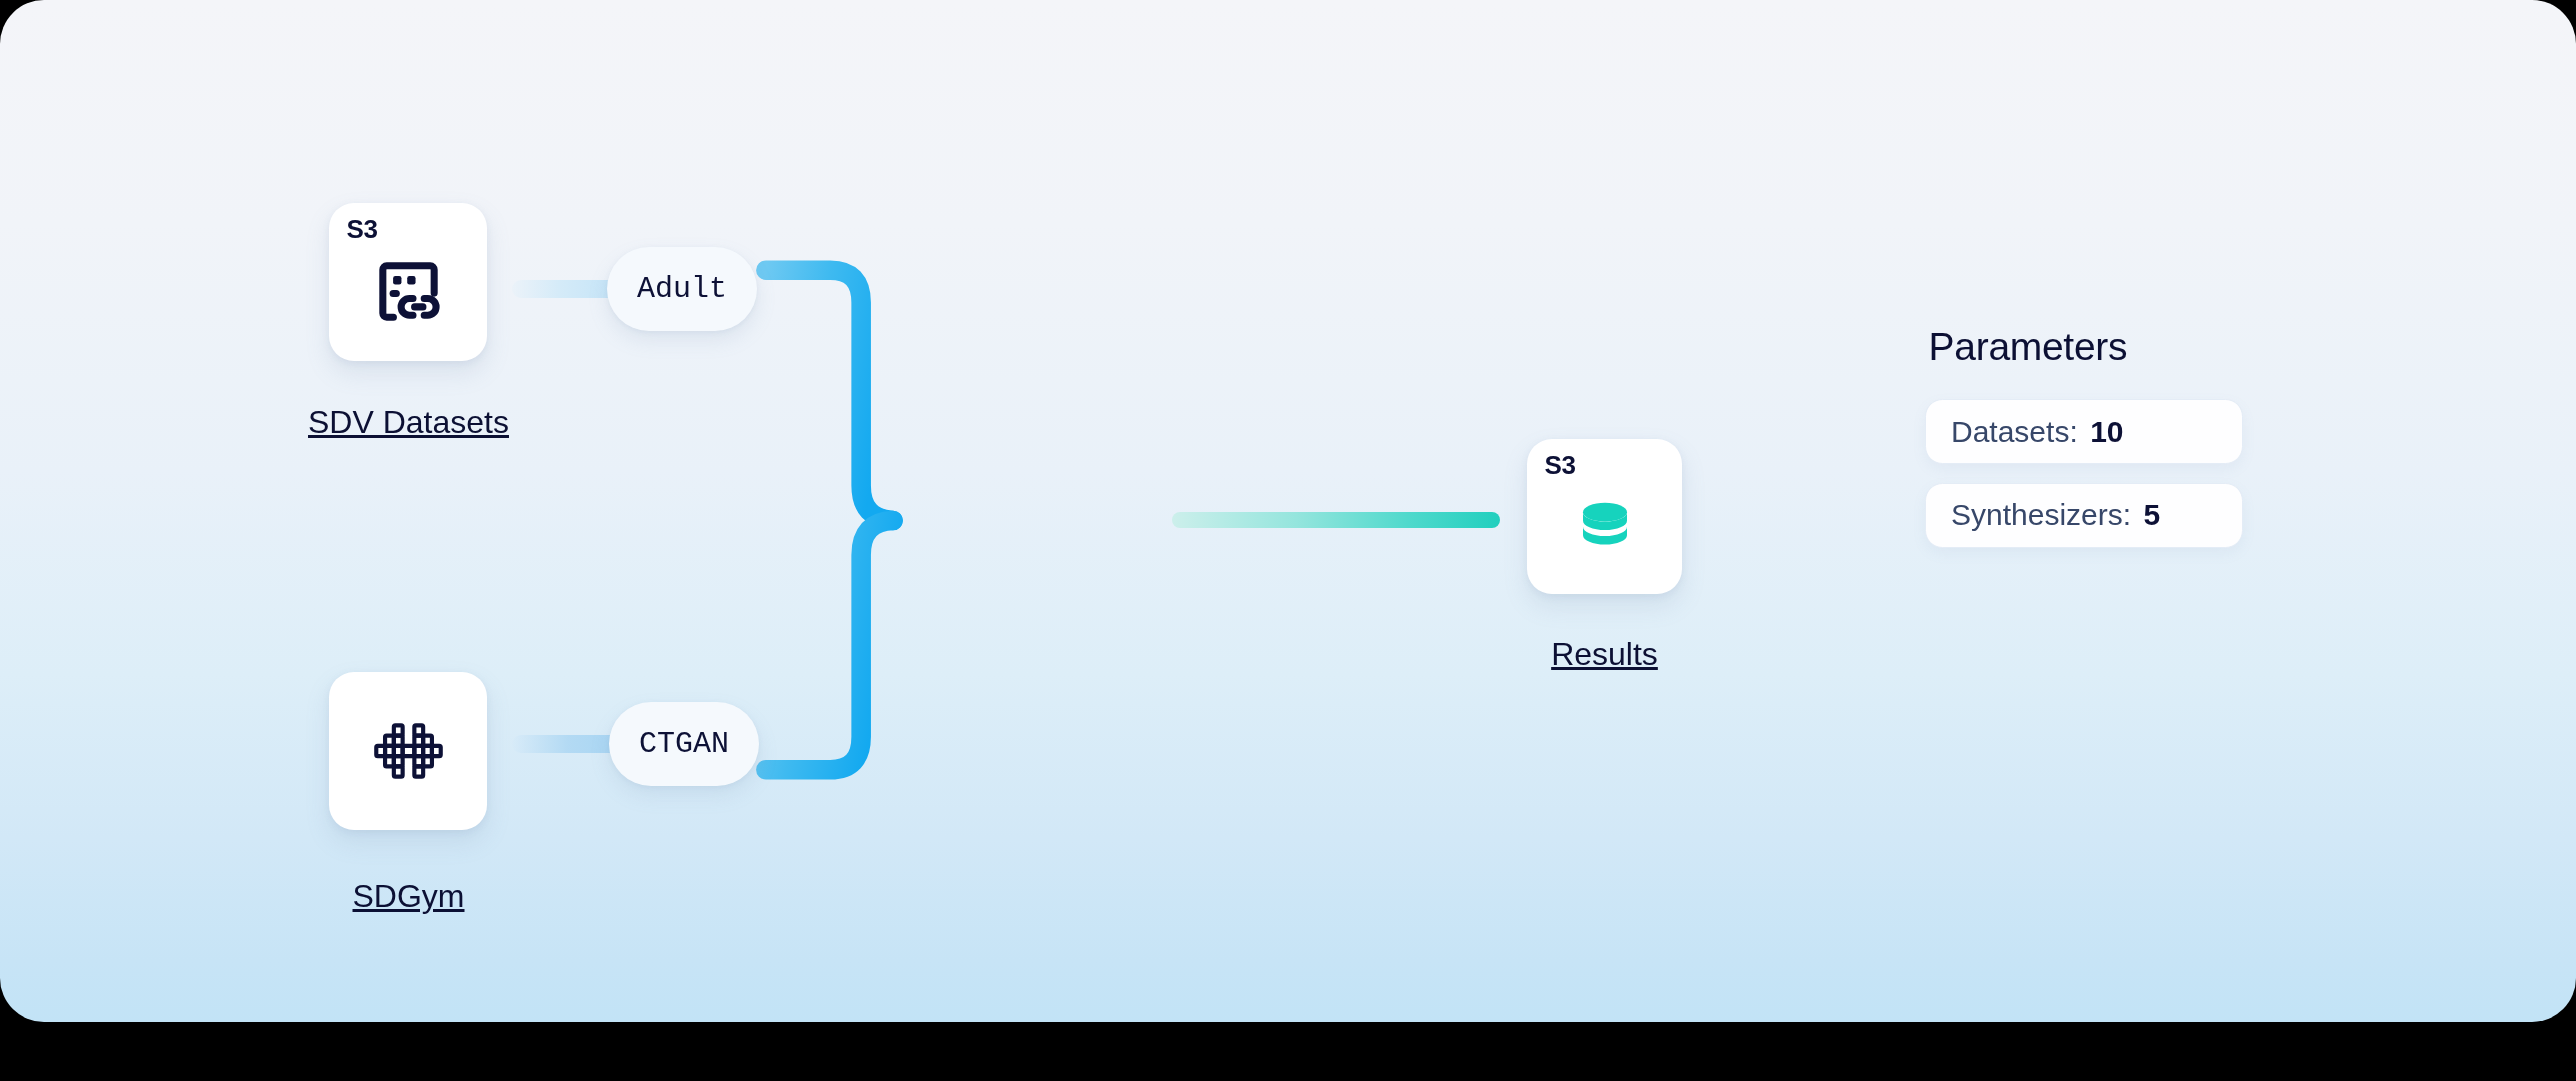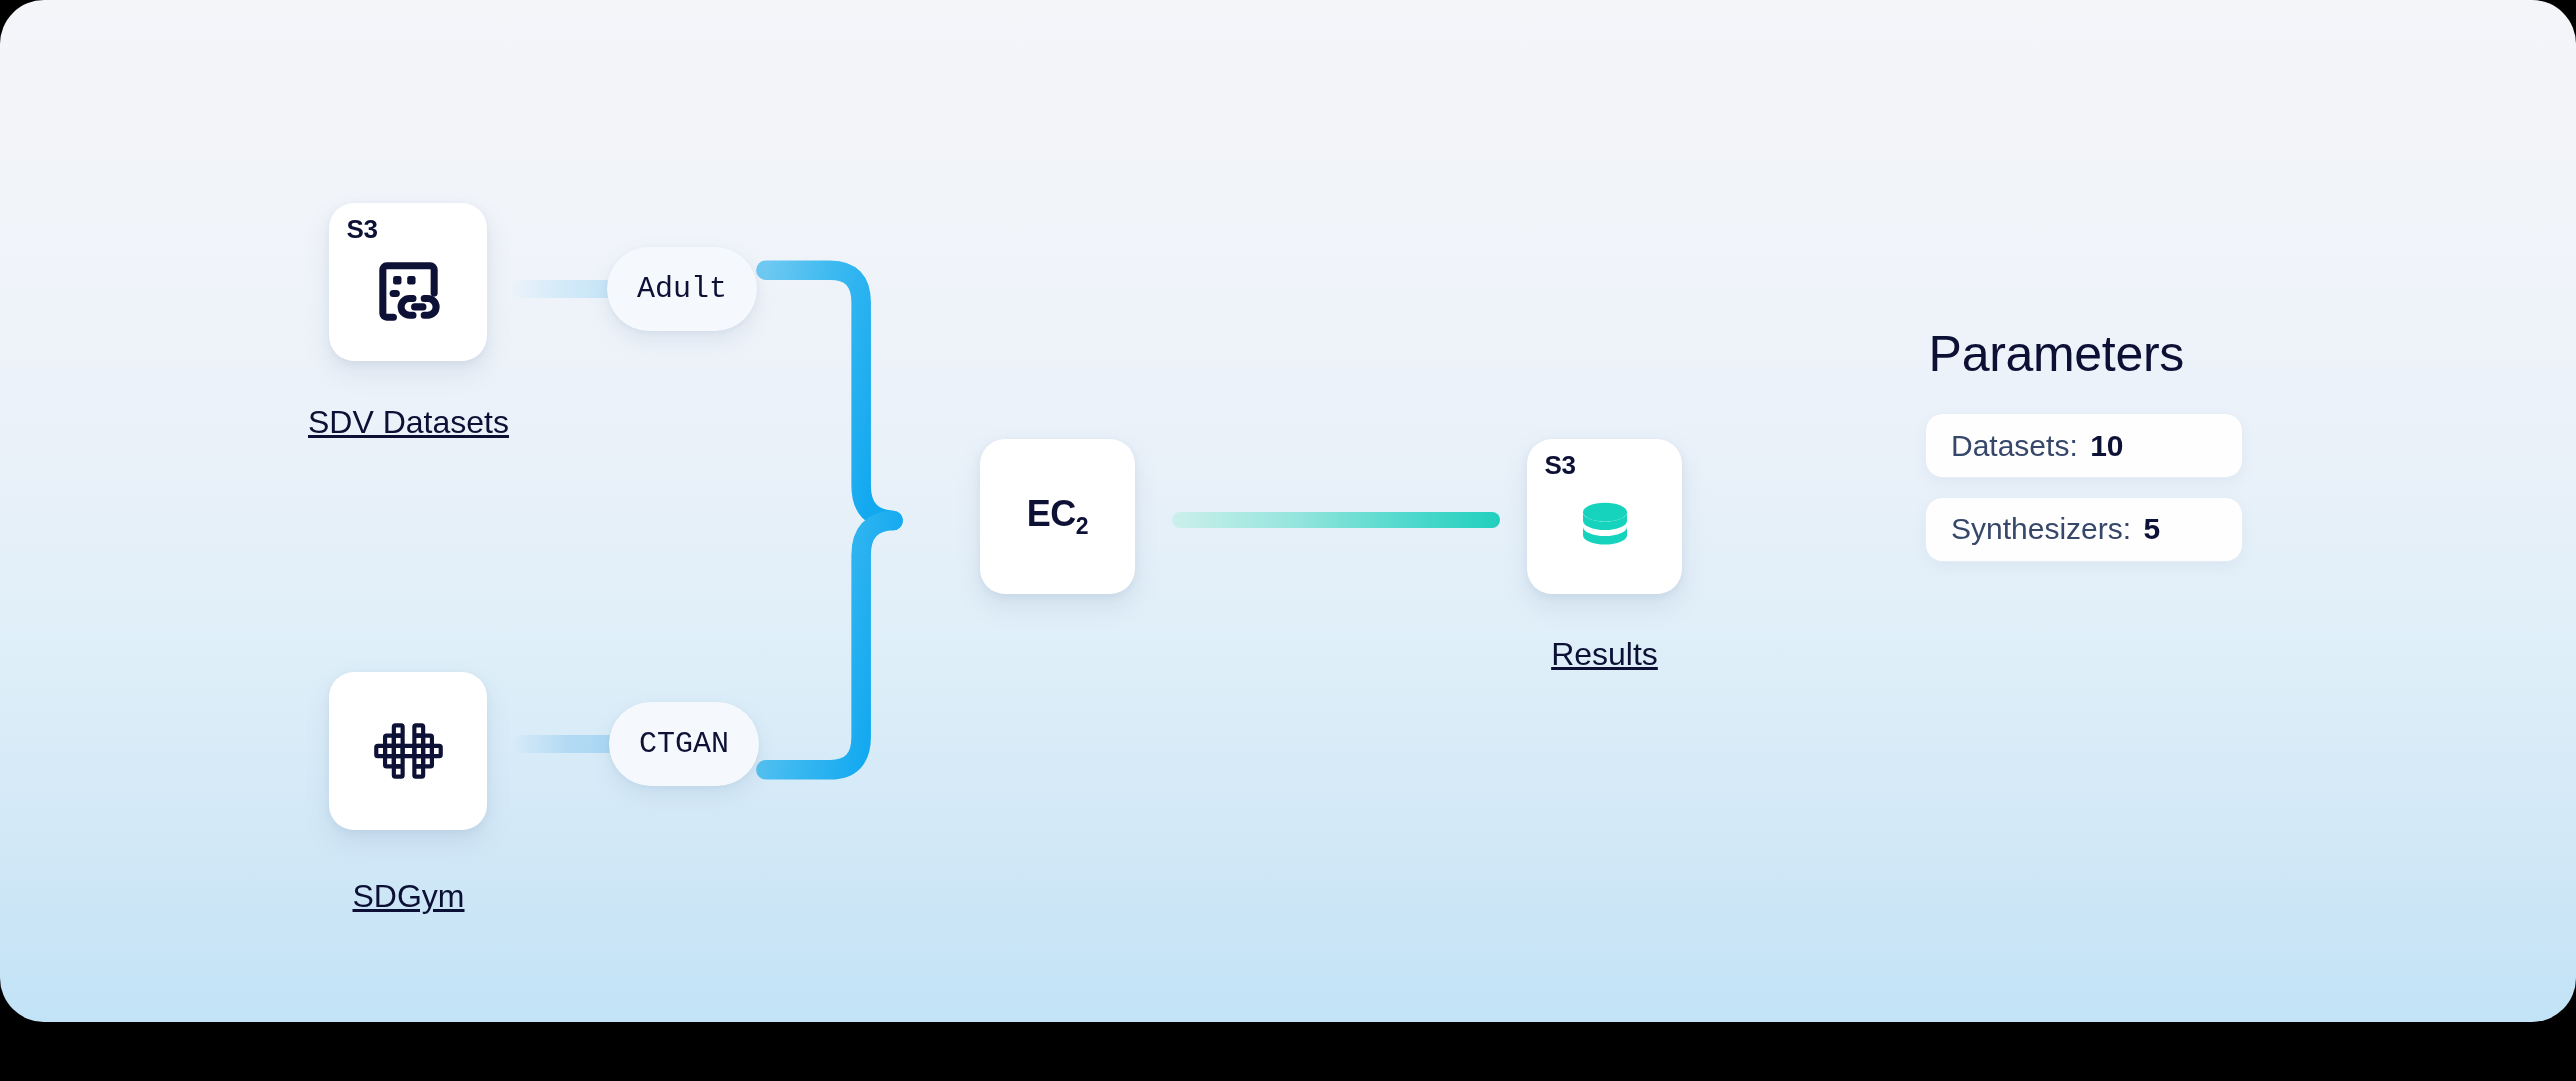--- a/index.html
+++ b/index.html
@@ -89,21 +89,21 @@
     left:1172px; top:512px; width:328px; height:16px;
     border-radius:11.4px;
     background:linear-gradient(90deg, #ccefeb 0%, #94e5dd 38%, #4fd9cc 72%, #21cfbe 100%);
   }
 
   svg.branch { position:absolute; left:753px; top:248px; width:206px; height:547px; }
 
   
   #params { position:absolute; left:1925px; top:325px; }
   #params h2 {
-    font-size:50px; font-weight:normal; color:#0c1034;
+    font-size:39px; font-weight:normal; color:#0c1034;
     margin-left:3.6px; margin-bottom:30px; letter-spacing:-0.3px;
   }
   .prow {
     width:318px; height:65px;
     background:#fefeff;
     border:1.5px solid #e4ecf6;
     border-radius:17.5px;
     margin-bottom:18.6px;
     display:flex; align-items:center;
     padding-left:25px;
@@ -186,27 +186,20 @@
   <div class="caption" style="left:252px; top:878px; width:313px;">SDGym</div>
 
   <div class="pill" id="pill-adult" style="left:607px; top:247px; width:150px; height:84px;">
     <span>Adult</span>
   </div>
 
   <div class="pill" id="pill-ctgan" style="left:609px; top:702px; width:150px; height:84px;">
     <span>CTGAN</span>
   </div>
 
-  <div class="node" id="node-ec2" style="left:980px; top:439px; width:155px; height:155px;">
-    <div class="glyph">
-      <div class="ec2txt">
-        <span>EC</span><sub>2</sub>
-      </div>
-    </div>
-  </div>
 
   <div class="node" id="node-results" style="left:1527px; top:439px; width:155px; height:155px;">
     <div class="s3tag">S3</div>
     <div class="glyph" style="padding-top:20.6px;">
       <svg width="66" height="66" viewBox="0 0 24 24">
         <g fill="#16d3bd">
           <ellipse cx="12" cy="6.6" rx="8" ry="3.4"></ellipse>
           <path d="M4 6.6v3.1c0 1.88 3.58 3.4 8 3.4s8-1.52 8-3.4V6.6c0 1.88-3.58 3.4-8 3.4S4 8.48 4 6.6z"></path>
           <path d="M4 11.9v3.1c0 1.88 3.58 3.4 8 3.4s8-1.52 8-3.4v-3.1c0 1.88-3.58 3.4-8 3.4s-8-1.52-8-3.4z"></path>
         </g>

